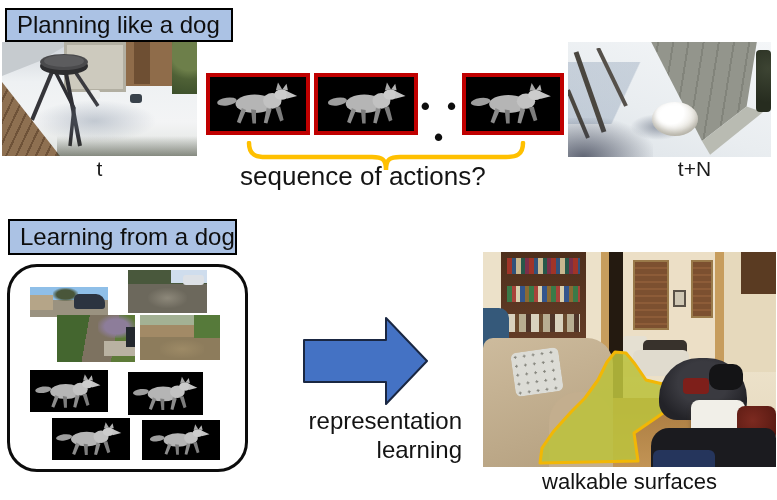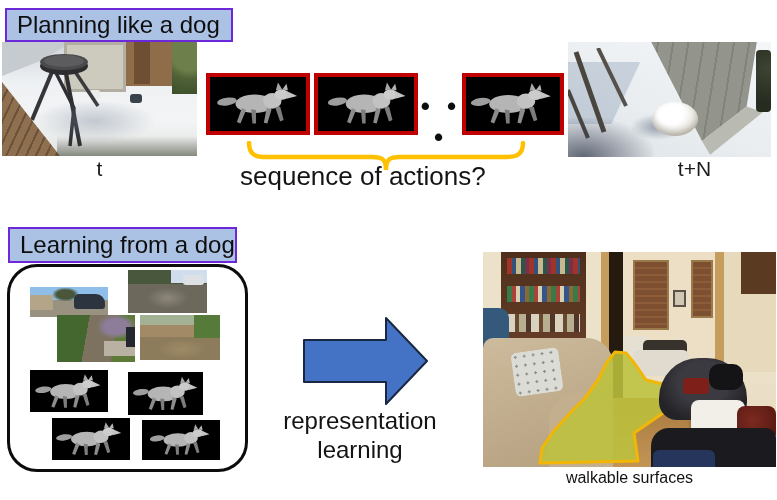--- a/index.html
+++ b/index.html
@@ -3,21 +3,21 @@
 <meta charset="utf-8">
 <style>
   html,body{margin:0;padding:0}
   body{
     width:777px;height:500px;position:relative;overflow:hidden;
     background:#ffffff;color:#1b1b1b;
     font-family:"Liberation Sans", sans-serif;
   }
   .abs{position:absolute}
   .sec-label{
-    position:absolute;background:#abc2e4;border:2px solid #6d28d9;
+    position:absolute;background:#abc2e4;border:2px solid #000000;
     display:flex;align-items:center;padding-left:10px;
     font-size:24px;color:#0e0e0e;box-sizing:border-box;
   }
   .photo{position:absolute;overflow:hidden}
   .caption{position:absolute;text-align:center;font-size:21px;color:#1b1b1b}
   .action-frame{
     position:absolute;background:#000;border:4px solid #c00000;
     display:flex;align-items:center;justify-content:center;box-sizing:border-box;
   }
   .action-frame svg{width:92%;height:84%}
@@ -26,22 +26,22 @@
     font-size:26px;font-weight:bold;letter-spacing:5px;color:#0d0d0d;text-align:center;
   }
   .question{position:absolute;left:240px;top:161px;width:300px;text-align:left;font-size:26px;color:#141414}
   .panel{
     position:absolute;left:7px;top:264px;width:241px;height:208px;
     border:3px solid #0c0c0c;border-radius:30px;background:#fff;box-sizing:border-box;
   }
   .mini{position:absolute;overflow:hidden}
   .dog-tile{position:absolute;background:#000;display:flex;align-items:center;justify-content:center}
   .dog-tile svg{width:94%;height:88%}
-  .arrow-caption{position:absolute;left:258px;top:406px;width:204px;text-align:center;font-size:24px;line-height:29px;color:#131313}
-  .walk-caption{position:absolute;left:483px;top:469px;width:293px;text-align:center;font-size:16px;color:#131313}
+  .arrow-caption{position:absolute;left:258px;top:406px;width:204px;text-align:right;font-size:24px;line-height:29px;color:#131313}
+  .walk-caption{position:absolute;left:483px;top:469px;width:293px;text-align:center;font-size:22px;color:#131313}
 </style>
 </head>
 <body>
 
 <svg width="0" height="0" style="position:absolute" aria-hidden="true">
   <defs>
     <g id="dogShape">
       <ellipse cx="16" cy="29" rx="14" ry="5.5" fill="#9e9e9e" transform="rotate(-8 16 29)"></ellipse>
       <ellipse cx="55" cy="32" rx="27" ry="13" fill="#b5b5b5"></ellipse>
       <ellipse cx="80" cy="28" rx="13" ry="11" fill="#c2c2c2"></ellipse>
@@ -116,21 +116,21 @@
   <div class="abs" style="left:84px;top:60px;width:46px;height:34px;border-radius:50%;background:radial-gradient(ellipse at 40% 32%,#ffffff 0 34%,#eceae4 60%,#c9c6bd);box-shadow:inset 0 -4px 6px rgba(120,115,100,.45)"></div>
   <div class="abs" style="left:0;top:76px;width:85px;height:39px;background:radial-gradient(ellipse at 18% 100%,rgba(55,60,78,.75),transparent 75%)"></div>
 </div>
 <div class="caption" style="left:593px;top:157px;width:203px">t+N</div>
 
 <svg class="abs" style="left:246px;top:141px" width="280" height="34" viewBox="0 0 280 34">
   <path d="M3,2 C3,14 10,16 20,16 L126,16 C136,16 140,18 140,29 C140,18 144,16 154,16 L260,16 C270,16 277,14 277,2" fill="none" stroke="#ffc000" stroke-width="4.5" stroke-linecap="round"></path>
 </svg>
 <div class="question">sequence of actions?</div>
 
-<div class="sec-label" style="left:8px;top:227px;width:229px;height:36px">
+<div class="sec-label" style="left:8px;top:219px;width:229px;height:36px">
   <span>Learning from a dog</span>
 </div>
 
 <div class="panel">
 
   <div class="mini" style="left:20px;top:20px;width:78px;height:30px;background:linear-gradient(180deg,#8fbfe8 0 42%,#9a9280 42% 100%)">
     <div class="abs" style="left:0;top:28%;width:30%;height:50%;background:#b5a588"></div>
     <div class="abs" style="left:30%;top:2%;width:32%;height:46%;background:radial-gradient(ellipse,#49563a 0 50%,transparent 78%)"></div>
     <div class="abs" style="left:56%;top:24%;width:40%;height:50%;background:#2c3440;border-radius:5px 9px 3px 3px"></div>
   </div>

